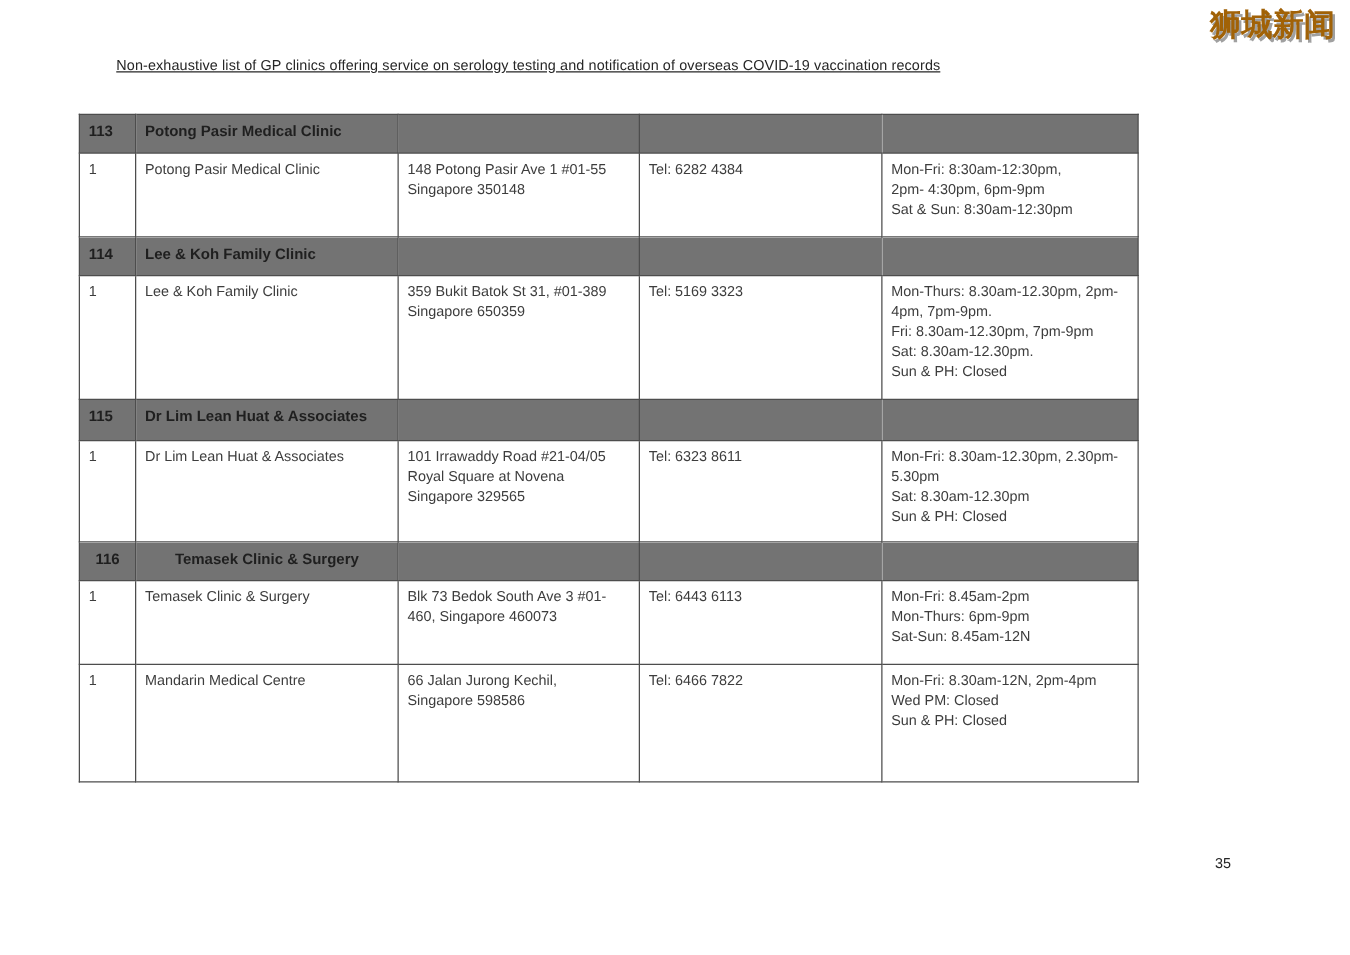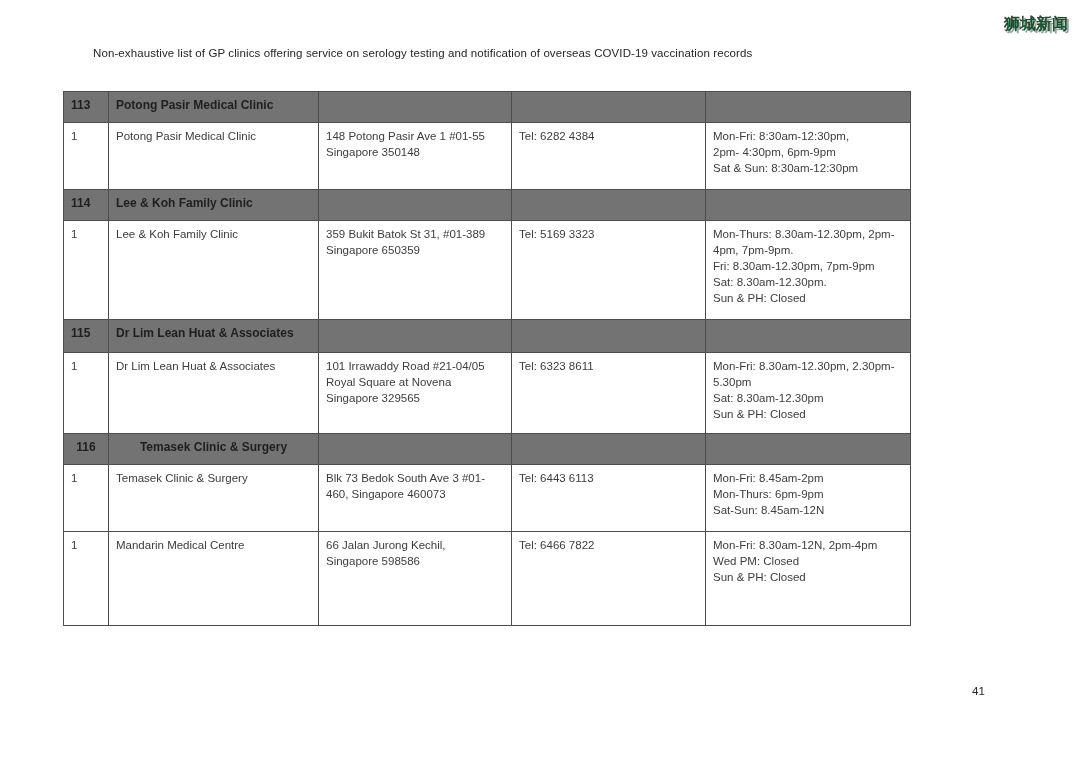--- a/index.html
+++ b/index.html
@@ -1,21 +1,21 @@
 <!DOCTYPE html>
 <html><head>
 <meta charset="utf-8">
 <style>
   html,body{margin:0;padding:0;}
   body{width:1080px;height:764px;background:#ffffff;font-family:"Liberation Sans",sans-serif;position:relative;overflow:hidden;}
   .page{position:absolute;inset:0;background:#ffffff;}
 
   .doc-title{
     position:absolute;left:93px;top:47px;width:760px;
-    font-size:11.5px;color:#262626;letter-spacing:0.1px;
+    font-size:11.5px;color:#262626;letter-spacing:0.1px;text-decoration:underline;
   }
 
   table.clinics{
     position:absolute;left:63px;top:91px;width:847px;
     border-collapse:collapse;table-layout:fixed;
   }
   table.clinics td{
     border:1px solid #4d4d4d;
     vertical-align:top;
     padding:5px 7px 3px 7px;
@@ -30,22 +30,22 @@
   .col-name{width:210px;}
   .col-addr{width:193px;}
   .col-tel{width:194px;}
   .col-hours{width:205px;}
 
   .page-number{
     position:absolute;left:972px;top:685px;
     font-size:11.5px;color:#262626;
   }
   .wm-top-right{
-    position:absolute;right:12px;top:14px;
-    font-size:16px;font-weight:bold;color:#14532d;
+    position:absolute;right:12px;top:3px;
+    font-size:25px;font-weight:bold;color:#a16207;
     text-shadow:2px 2px 0 #a0a0a0;
     white-space:nowrap;
   }
   .wm-bottom-left{
     position:absolute;left:18px;top:729px;
     font-size:27px;color:#ffff00;
     text-shadow:2px 2px 0 #a9a9a9;
     white-space:nowrap;
     margin-top:40px;
   }
@@ -151,17 +151,17 @@
         <td>66 Jalan Jurong Kechil,
 Singapore 598586</td>
         <td>Tel: 6466 7822</td>
         <td>Mon-Fri: 8.30am-12N, 2pm-4pm
 Wed PM: Closed
 Sun &amp; PH: Closed</td>
       </tr>
     </tbody>
   </table>
 
-  <div class="page-number">41</div>
+  <div class="page-number">35</div>
 
   <div class="wm-bottom-left">shicheng.news</div>
 
 </div>
 
 </body></html>

